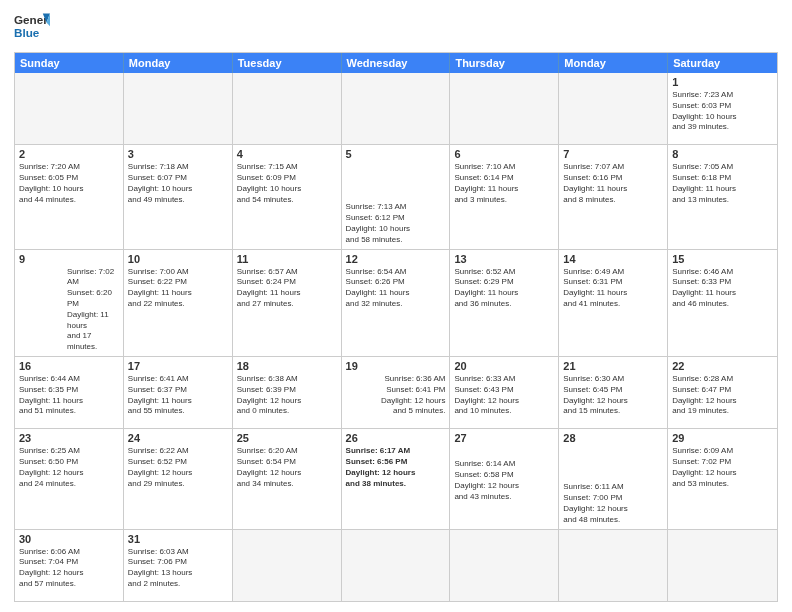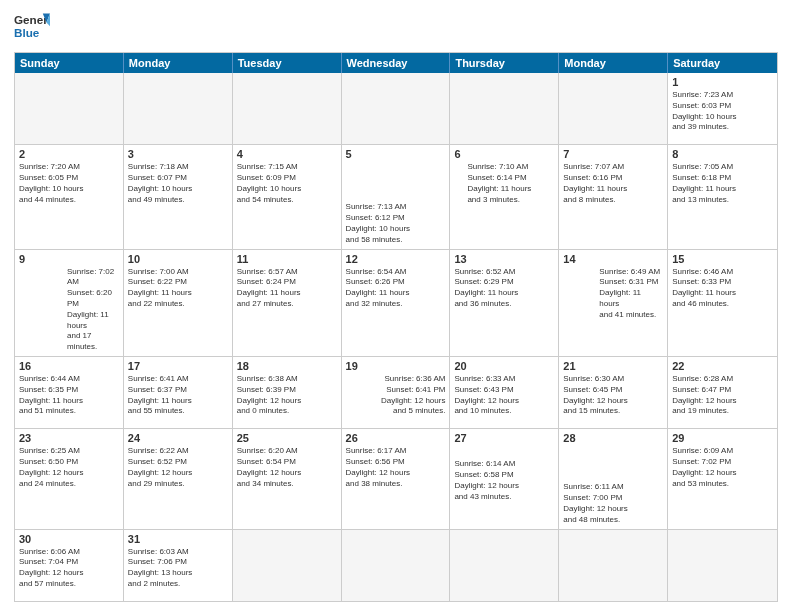--- a/index.html
+++ b/index.html
@@ -48,21 +48,21 @@
     }
     .calendar {
       flex: 1;
       display: flex;
       flex-direction: column;
       border: 1px solid #ccc;
     }
     .cal-header-row {
       display: grid;
       grid-template-columns: repeat(7, 1fr);
-      background: #0369a1;
+      background: #3b82f6;
     }
     .cal-header-cell {
       color: #fff;
       font-size: 11px;
       font-weight: bold;
       padding: 4px 5px;
       text-align: left;
       border-right: 1px solid #5590c5;
     }
     .cal-header-cell:last-child { border-right: none; }
@@ -172,21 +172,21 @@
           </div>
           <div class="cal-cell">
             <div class="day-num">5</div>
             <div class="day-info" style="white-space: pre-line; margin-top: 40px;">Sunrise: 7:13 AM
 Sunset: 6:12 PM
 Daylight: 10 hours
 and 58 minutes.</div>
           </div>
           <div class="cal-cell">
             <div class="day-num">6</div>
-            <div class="day-info" style="white-space: pre-line; margin-left: 13px;">Sunrise: 7:10 AM
+            <div class="day-info" style="white-space: pre-line;">Sunrise: 7:10 AM
 Sunset: 6:14 PM
 Daylight: 11 hours
 and 3 minutes.</div>
           </div>
           <div class="cal-cell">
             <div class="day-num">7</div>
             <div class="day-info" style="white-space: pre-line;">Sunrise: 7:07 AM
 Sunset: 6:16 PM
 Daylight: 11 hours
 and 8 minutes.</div>
@@ -230,21 +230,21 @@
           </div>
           <div class="cal-cell">
             <div class="day-num">13</div>
             <div class="day-info" style="white-space: pre-line;">Sunrise: 6:52 AM
 Sunset: 6:29 PM
 Daylight: 11 hours
 and 36 minutes.</div>
           </div>
           <div class="cal-cell">
             <div class="day-num">14</div>
-            <div class="day-info" style="white-space: pre-line; margin-left: 36px;">Sunrise: 6:49 AM
+            <div class="day-info" style="white-space: pre-line;">Sunrise: 6:49 AM
 Sunset: 6:31 PM
 Daylight: 11 hours
 and 41 minutes.</div>
           </div>
           <div class="cal-cell">
             <div class="day-num">15</div>
             <div class="day-info" style="white-space: pre-line;">Sunrise: 6:46 AM
 Sunset: 6:33 PM
 Daylight: 11 hours
 and 46 minutes.</div>
@@ -318,21 +318,21 @@
           </div>
           <div class="cal-cell">
             <div class="day-num">25</div>
             <div class="day-info" style="white-space: pre-line;">Sunrise: 6:20 AM
 Sunset: 6:54 PM
 Daylight: 12 hours
 and 34 minutes.</div>
           </div>
           <div class="cal-cell">
             <div class="day-num">26</div>
-            <div class="day-info" style="white-space: pre-line;">Sunrise: 6:17 AM
+            <div class="day-info" style="white-space: pre-line; font-weight: bold;">Sunrise: 6:17 AM
 Sunset: 6:56 PM
 Daylight: 12 hours
 and 38 minutes.</div>
           </div>
           <div class="cal-cell">
             <div class="day-num">27</div>
             <div class="day-info" style="white-space: pre-line; margin-top: 13px;">Sunrise: 6:14 AM
 Sunset: 6:58 PM
 Daylight: 12 hours
 and 43 minutes.</div>

